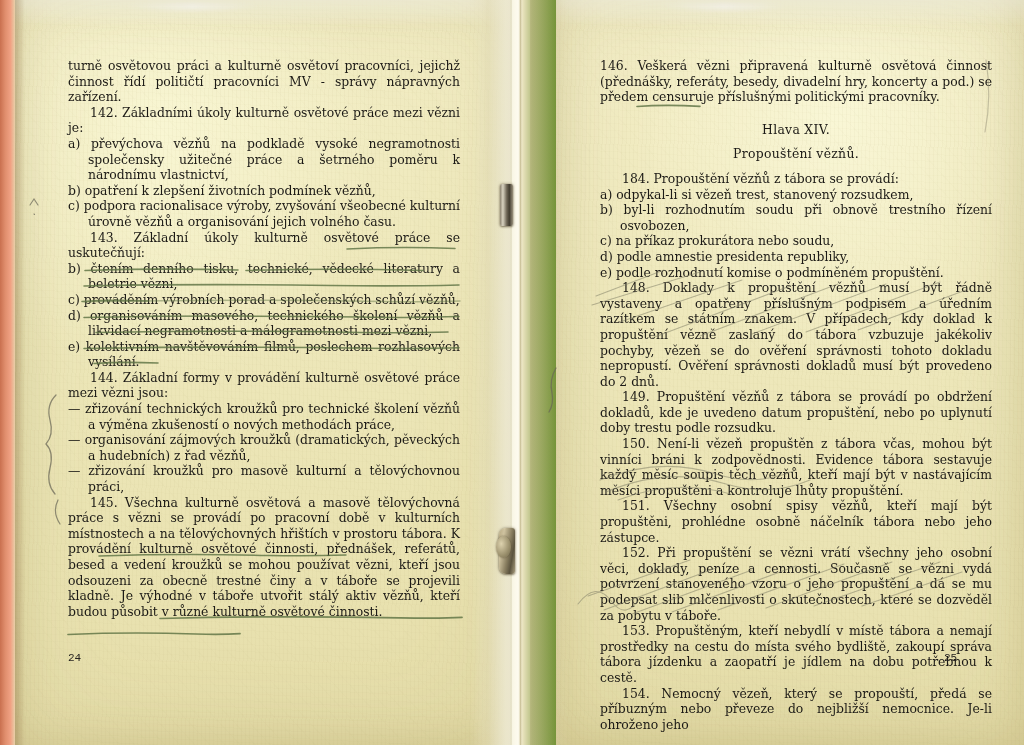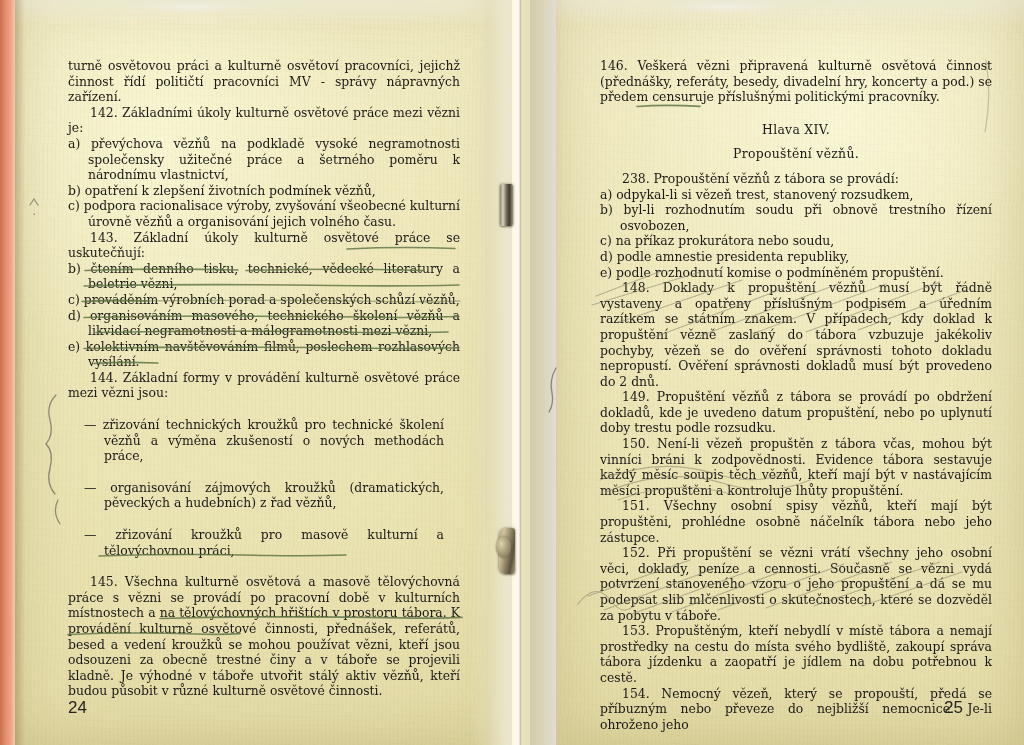--- a/index.html
+++ b/index.html
@@ -10,21 +10,21 @@
     overflow: hidden;
     background: #e9e4b6;
     font-family: "DejaVu Serif", "Liberation Serif", serif;
   }
 
   #scan {
     position: relative;
     width: 1024px;
     height: 745px;
     overflow: hidden;
-    background: #e5e5e5;
+    background: #4d7c0f;
   }
 
   
   .edge-strip-left {
     position: absolute; left: 0; top: 0;
     width: 15px; height: 745px;
     background: linear-gradient(90deg, #c9704f 0%, #e08e6d 35%, #f0a183 70%, #e8cfa8 100%);
     z-index: 6;
   }
   .edge-strip-left-shadow {
@@ -159,42 +159,41 @@
 
   
   p.item {
     margin: 0;
     padding-left: 20px;
     text-indent: -20px;
     text-align: justify;
   }
   
   p.dash {
-    margin: 16px;
+    margin: 0;
     padding-left: 20px;
     text-indent: -20px;
     text-align: justify;
   }
 
   .head-center {
     text-align: center;
     text-indent: 0;
     margin: 0;
     letter-spacing: .3px;
   }
   .spacer-sm { height: 9px; }
   .spacer-md { height: 17px; }
 
   .folio {
     position: absolute;
-    font-size: 17px;
+    font-size: 11px;
     color: #262320;
     z-index: 3;
-    font-family: Liberation Sans, sans-serif;
-    margin-top: 46px;
+    font-family: Liberation Mono, monospace;
   }
   .folio-left  { left: 68px;  top: 652px; }
   .folio-right { left: 944px; top: 652px; }
 
   
   .marks {
     position: absolute; inset: 0;
     pointer-events: none;
     z-index: 8;
   }
@@ -247,21 +246,21 @@
     <p class="para">145. Všechna kulturně osvětová a masově tělovýchovná práce s vězni se provádí po pracovní době v kulturních místnostech a na tělovýchovných hřištích v prostoru tábora. K provádění kulturně osvětové činnosti, přednášek, referátů, besed a vedení kroužků se mohou používat vězni, kteří jsou odsouzeni za obecně trestné činy a v táboře se projevili kladně. Je výhodné v táboře utvořit stálý aktiv vězňů, kteří budou působit v různé kulturně osvětové činnosti.</p>
   </div>
 
   <div class="col col-right">
     <p class="para first">146. Veškerá vězni připravená kulturně osvětová činnost (přednášky, referáty, besedy, divadelní hry, koncerty a pod.) se předem censuruje příslušnými politickými pracovníky.</p>
     <div class="spacer-md"></div>
     <p class="head-center">Hlava XIV.</p>
     <div class="spacer-sm"></div>
     <p class="head-center">Propouštění vězňů.</p>
     <div class="spacer-sm"></div>
-    <p class="para">238. Propouštění vězňů z tábora se provádí:</p>
+    <p class="para">184. Propouštění vězňů z tábora se provádí:</p>
     <p class="item">a) odpykal-li si vězeň trest, stanovený rozsudkem,</p>
     <p class="item">b) byl-li rozhodnutím soudu při obnově trestního řízení osvobozen,</p>
     <p class="item">c) na příkaz prokurátora nebo soudu,</p>
     <p class="item">d) podle amnestie presidenta republiky,</p>
     <p class="item">e) podle rozhodnutí komise o podmíněném propuštění.</p>
     <p class="para">148. Doklady k propuštění vězňů musí být řádně vystaveny a opatřeny příslušným podpisem a úředním razítkem se státním znakem. V případech, kdy doklad k propuštění vězně zaslaný do tábora vzbuzuje jakékoliv pochyby, vězeň se do ověření správnosti tohoto dokladu nepropustí. Ověření správnosti dokladů musí být provedeno do 2 dnů.</p>
     <p class="para">149. Propuštění vězňů z tábora se provádí po obdržení dokladů, kde je uvedeno datum propuštění, nebo po uplynutí doby trestu podle rozsudku.</p>
     <p class="para">150. Není-li vězeň propuštěn z tábora včas, mohou být vinníci bráni k zodpovědnosti. Evidence tábora sestavuje každý měsíc soupis těch vězňů, kteří mají být v nastávajícím měsíci propuštěni a kontroluje lhůty propuštění.</p>
     <p class="para">151. Všechny osobní spisy vězňů, kteří mají být propuštěni, prohlédne osobně náčelník tábora nebo jeho zástupce.</p>
     <p class="para">152. Při propuštění se vězni vrátí všechny jeho osobní věci, doklady, peníze a cennosti. Současně se vězni vydá potvrzení stanoveného vzoru o jeho propuštění a dá se mu podepsat slib mlčenlivosti o skutečnostech, které se dozvěděl za pobytu v táboře.</p>

